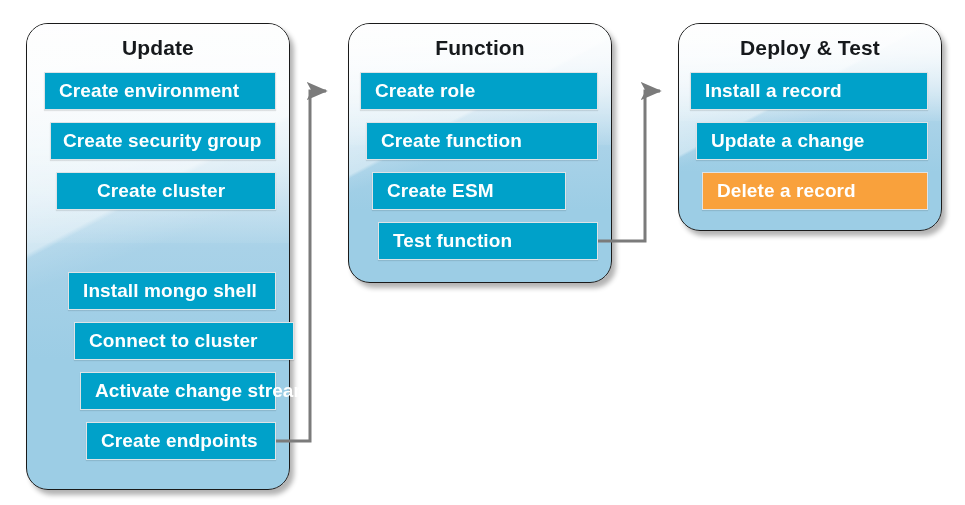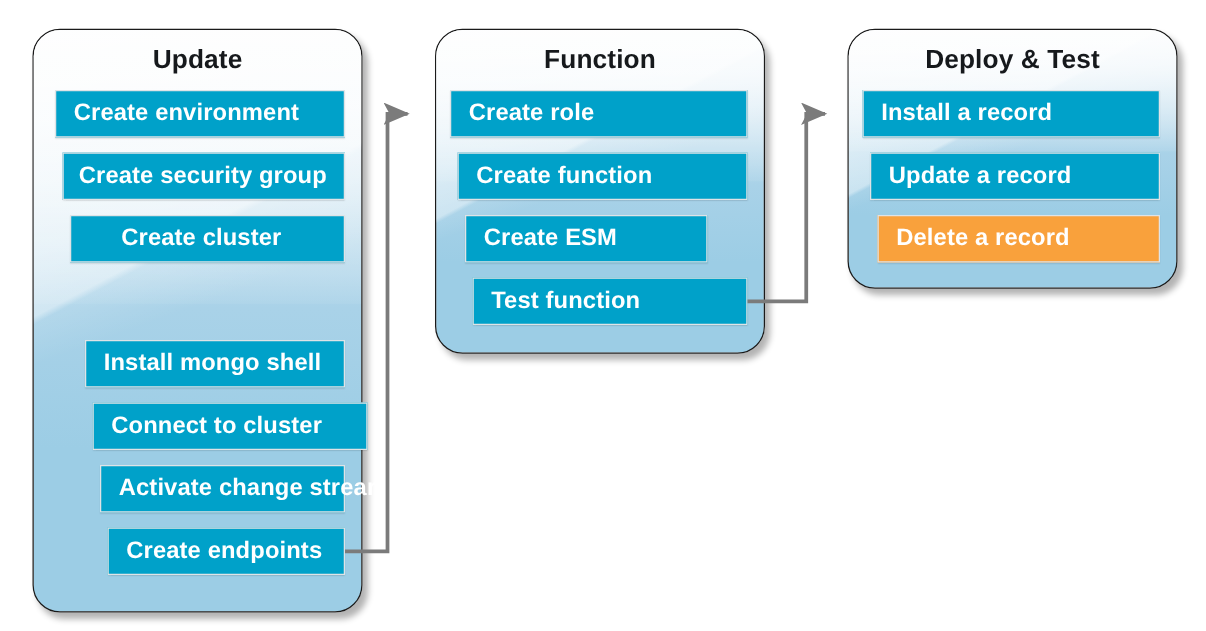--- a/index.html
+++ b/index.html
@@ -180,18 +180,18 @@
     <div class="step" style="left: 372px; top: 172px; width: 194px;">
       <span class="step-label">Create ESM</span>
     </div>
     <div class="step" style="left: 378px; top: 222px; width: 220px;">
       <span class="step-label">Test function</span>
     </div>
     <div class="step" style="left: 690px; top: 72px; width: 238px;">
       <span class="step-label">Install a record</span>
     </div>
     <div class="step" style="left: 696px; top: 122px; width: 232px;">
-      <span class="step-label">Update a record</span>
+      <span class="step-label">Update a change</span>
     </div>
     <div class="step accent" style="left: 702px; top: 172px; width: 226px;">
       <span class="step-label">Delete a record</span>
     </div>
   </div>
 
 </body></html>

